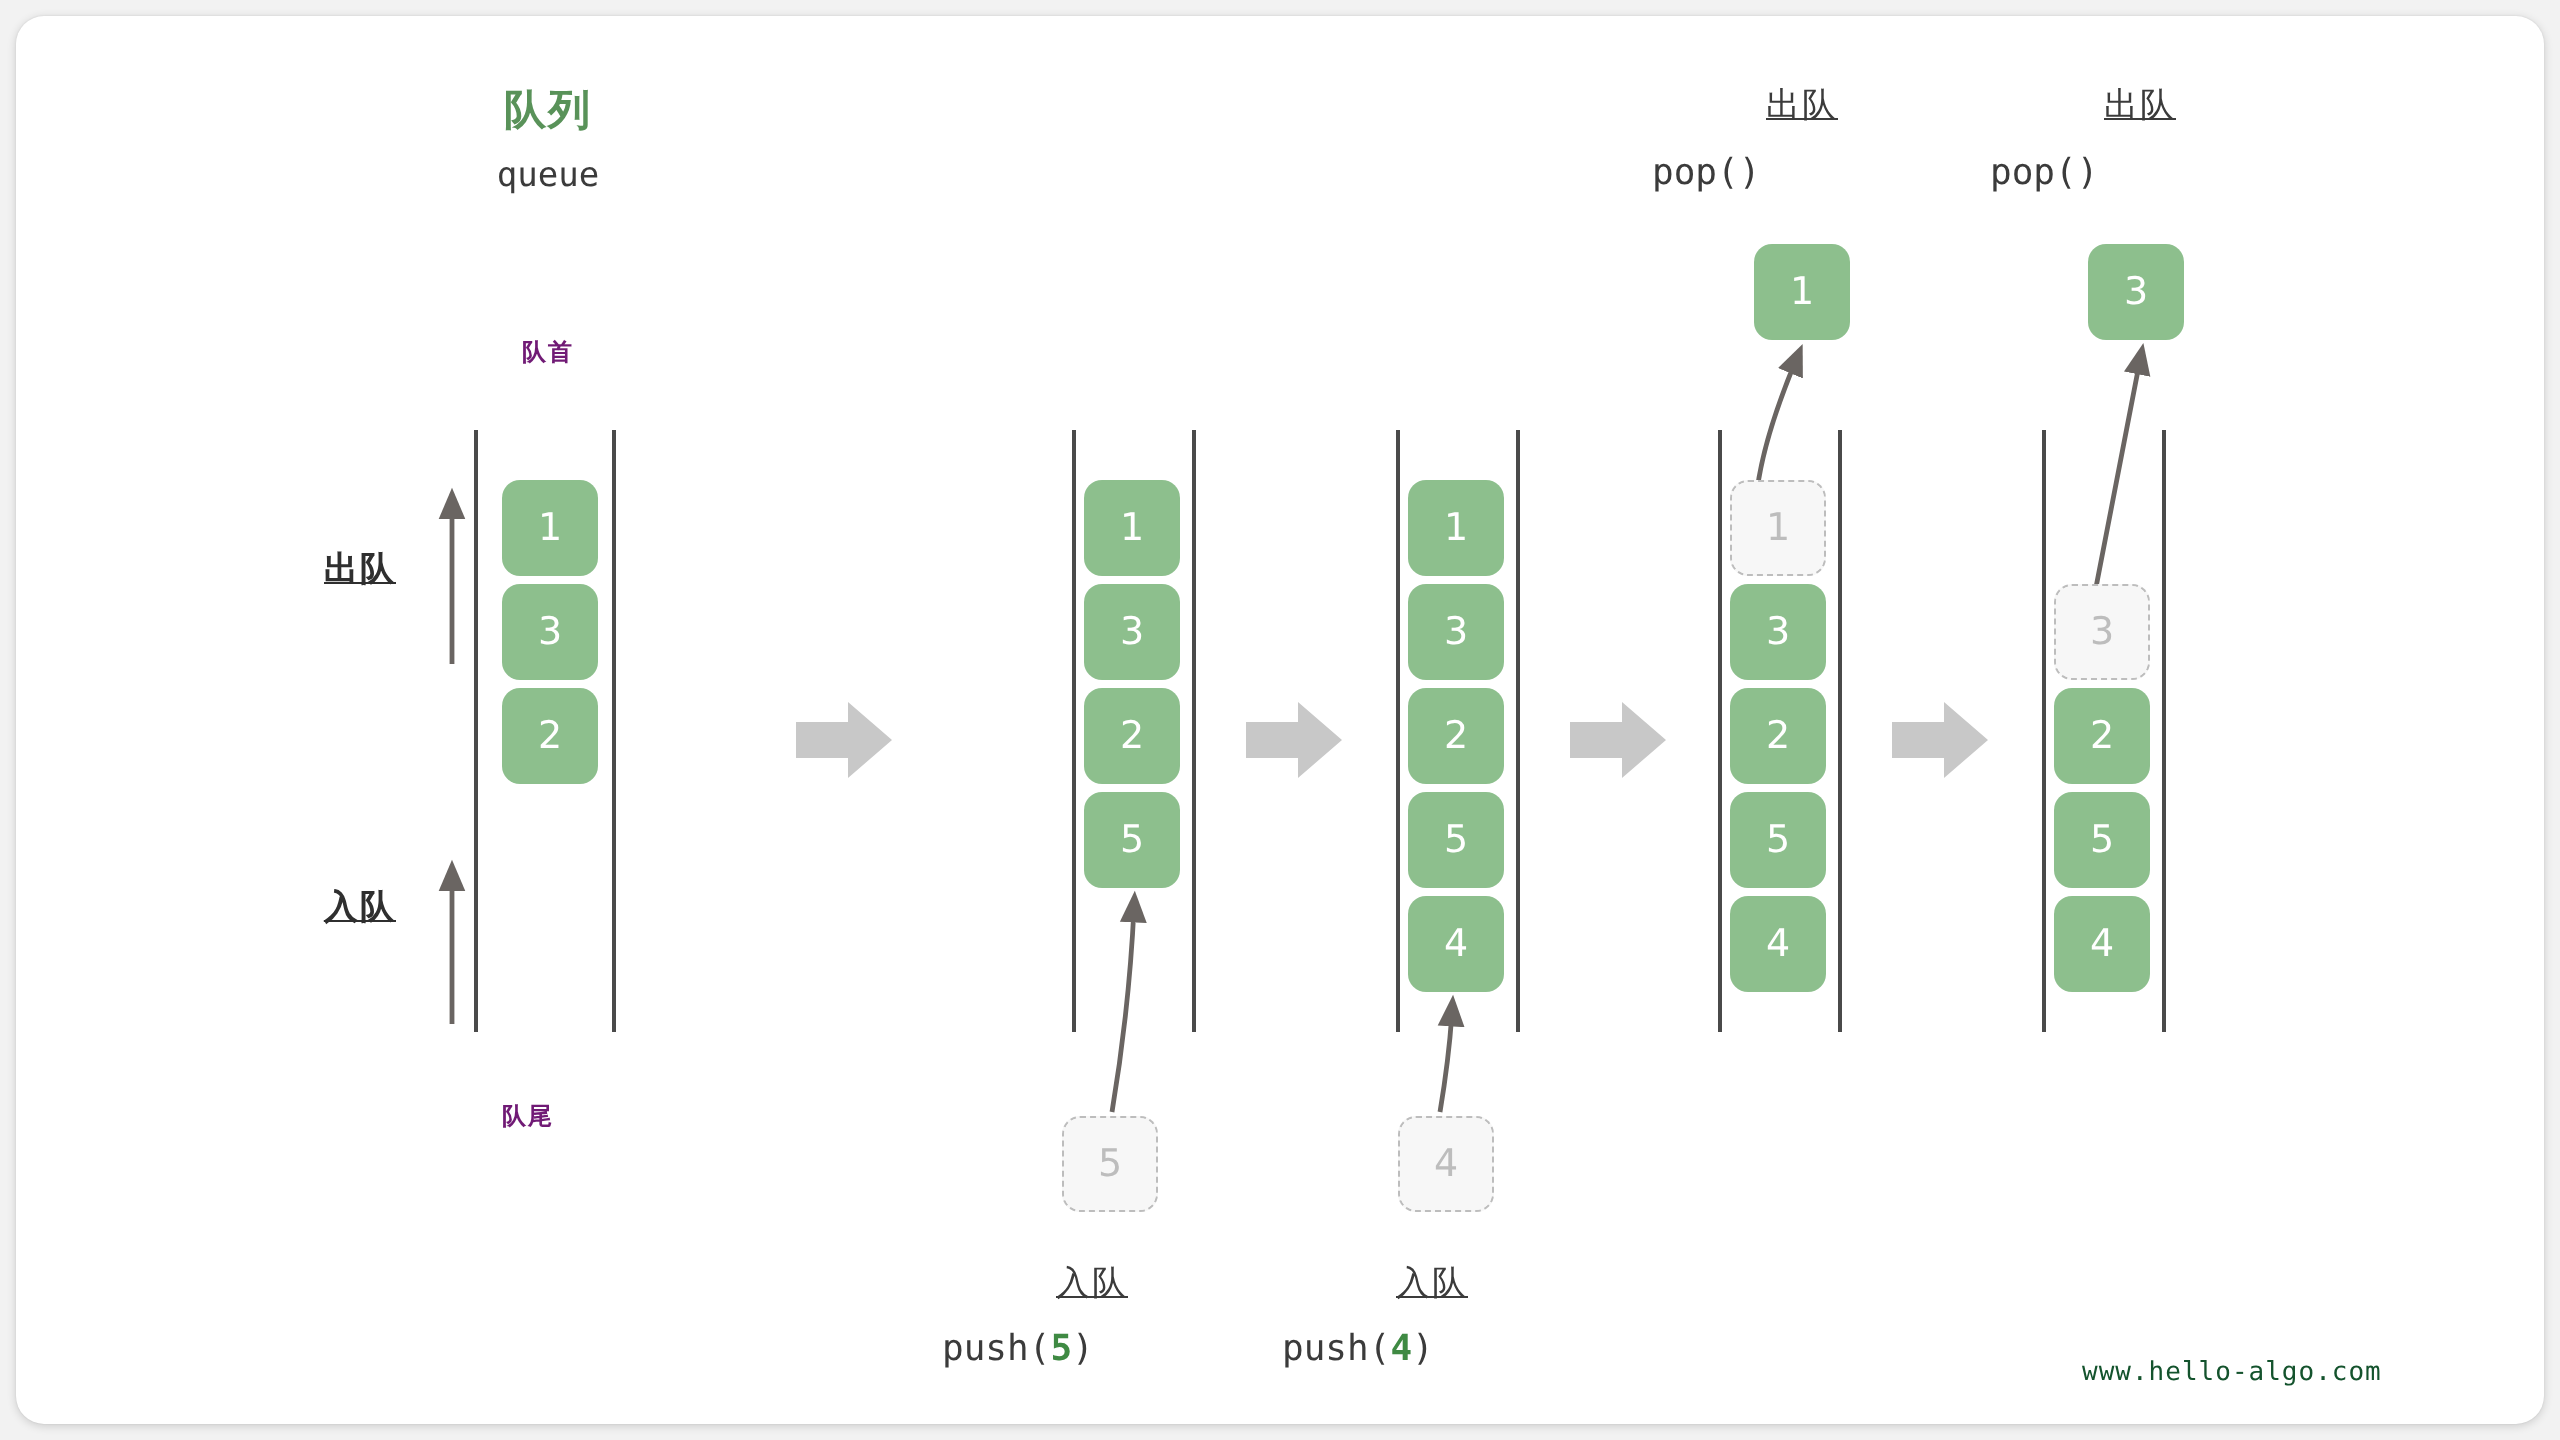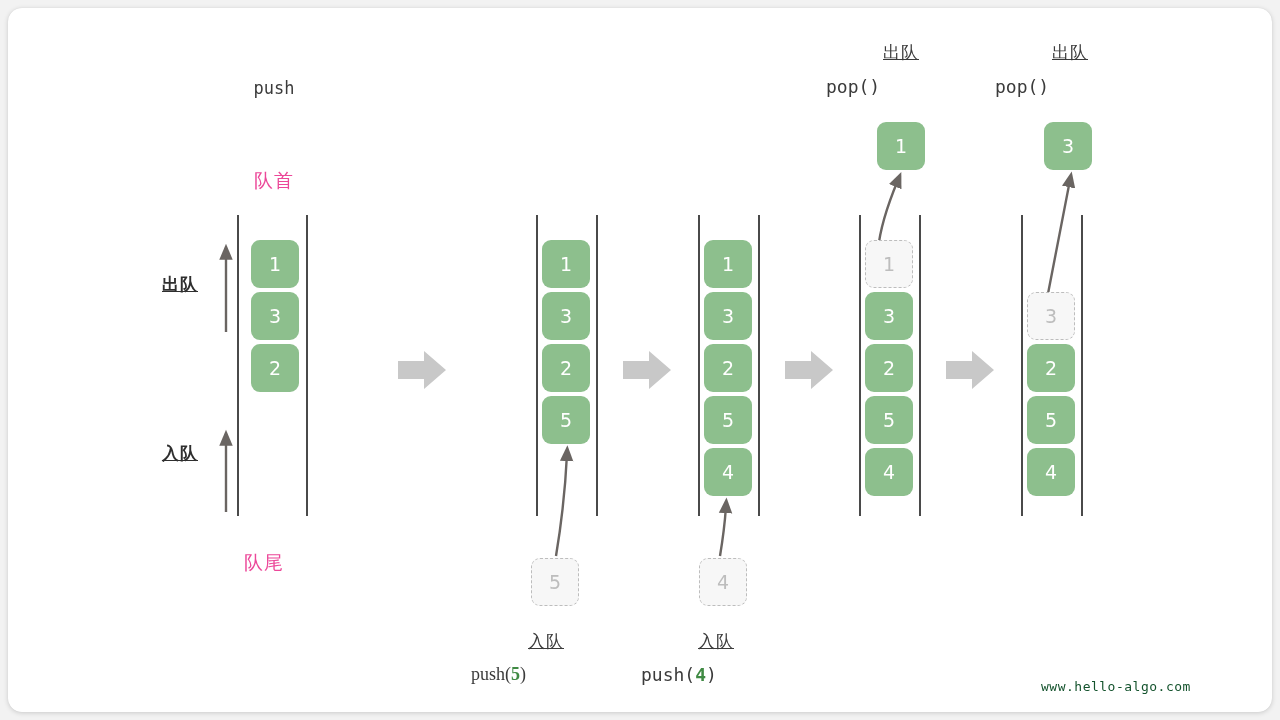--- a/index.html
+++ b/index.html
@@ -34,23 +34,23 @@
     text-align: center;
     letter-spacing: 1px;
   }
   .title-en {
     font-family: "DejaVu Sans Mono", "Liberation Mono", monospace;
     font-size: 17px;
     color: #3b3b3b;
     text-align: center;
   }
   .label-bold {
-    font-weight: normal;
-    font-size: 19px;
-    color: #ec4899;
+    font-weight: bold;
+    font-size: 12px;
+    color: #701a75;
     text-align: center;
     letter-spacing: 1px;
   }
   .op-cn {
     font-size: 17px;
     color: #3b3b3b;
     text-align: center;
     letter-spacing: 1px;
     text-decoration: underline;
   }
@@ -100,21 +100,22 @@
   .vaxis { overflow: visible; }
 
   
   .steparrow { }
 </style>
 </head>
 <body>
 
 <div id="canvas">
 
-  <div class="abs title-en" style="left:186px; top:70px; width:160px;">push</div>
+  <div class="abs title-cn" style="left:186px; top:33px; width:160px;">队列</div>
+  <div class="abs title-en" style="left:186px; top:70px; width:160px;">queue</div>
 
   <div class="abs label-bold" style="left:186px; top:160px; width:160px;">队首</div>
   <div class="abs label-bold" style="left:176px; top:542px; width:160px;">队尾</div>
 
   <div class="abs op-cn" style="left:130px; top:265px; width:84px; font-weight:bold; font-size:17px; color:#2f2f2f;">出队</div>
   <svg class="abs vaxis" style="left:206px; top:234px;" width="24" height="92">
     <defs>
       <marker id="mk-side" markerWidth="7" markerHeight="7" refX="3.2" refY="3.2" orient="auto">
         <path d="M0,0.4 L6.6,3.2 L0,6.0 z" fill="#6a6562"></path>
       </marker>
@@ -150,21 +151,21 @@
   <svg class="abs" style="left:530px; top:430px;" width="60" height="125">
     <defs>
       <marker id="mk-push" markerWidth="7" markerHeight="7" refX="3.0" refY="3.2" orient="auto">
         <path d="M0,0.4 L6.6,3.2 L0,6.0 z" fill="#6a6562"></path>
       </marker>
     </defs>
     <path d="M18,118 C23,88 27,58 29,16" fill="none" stroke="#6a6562" stroke-width="2.4" marker-end="url(#mk-push)"></path>
   </svg>
 
   <div class="abs op-cn" style="left:463px; top:622px; width:150px; text-align:center;">入队</div>
-  <div class="abs op-code" style="left:463px; top:656px; width:150px;font-family:Liberation Serif, serif;"><span>push(</span><span class="arg">5</span><span>)</span></div>
+  <div class="abs op-code" style="left:463px; top:656px; width:150px;"><span>push(</span><span class="arg">5</span><span>)</span></div>
 
   <svg class="abs steparrow" style="left:613px; top:339px;" width="54" height="46">
     <path d="M2,14 L28,14 L28,4 L50,23 L28,42 L28,32 L2,32 z" fill="#c8c8c8"></path>
   </svg>
 
   <div class="abs rail" style="left:690px; top:207px; height:301px;"></div>
   <div class="abs rail" style="left:750px; top:207px; height:301px;"></div>
 
   <div class="abs box" style="left:696px; top:232px;">1</div>
   <div class="abs box" style="left:696px; top:284px;">3</div>

